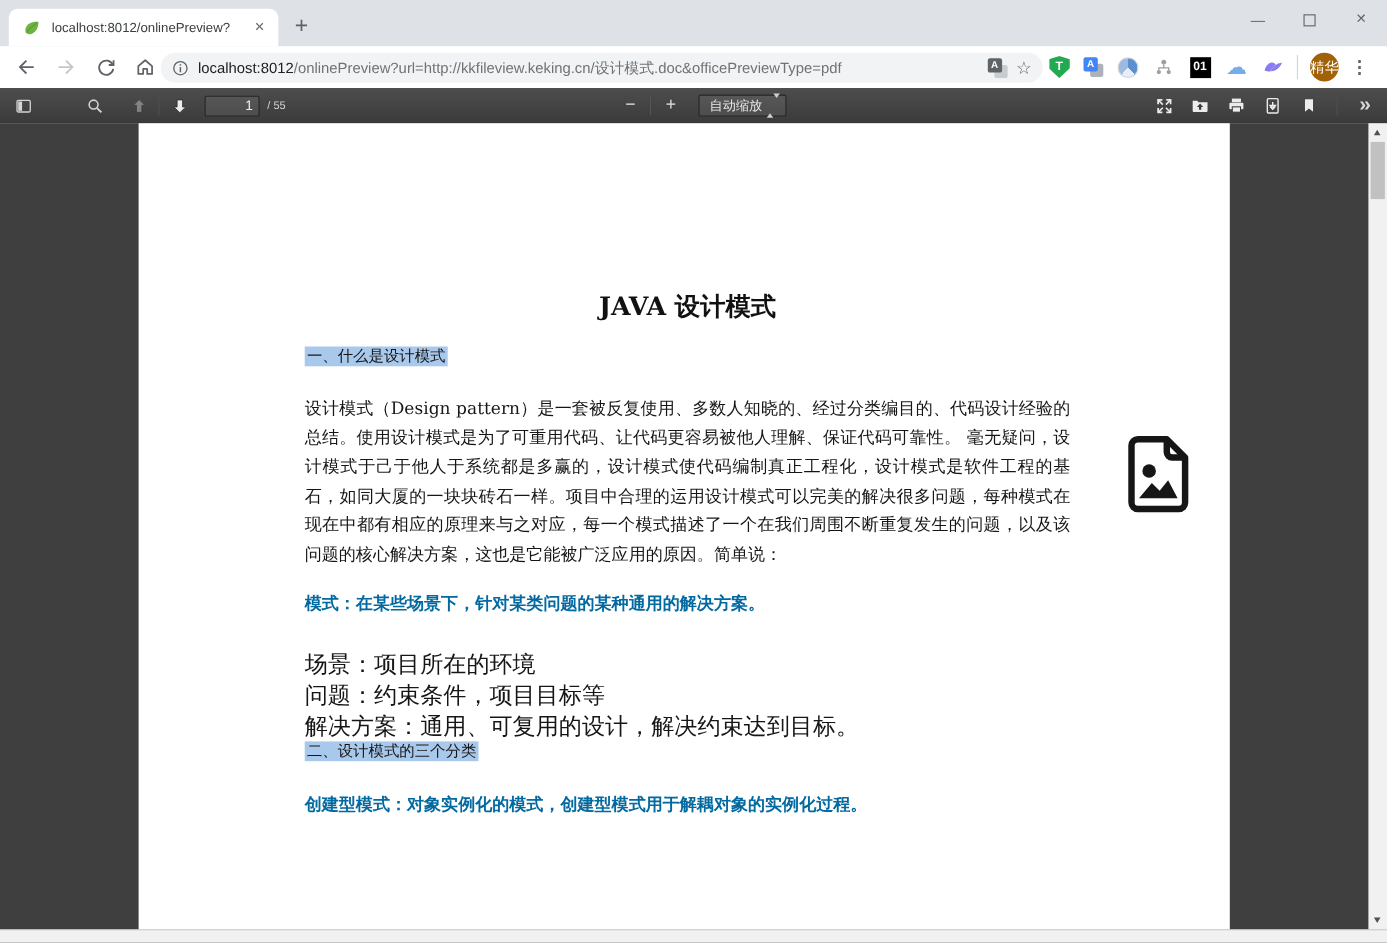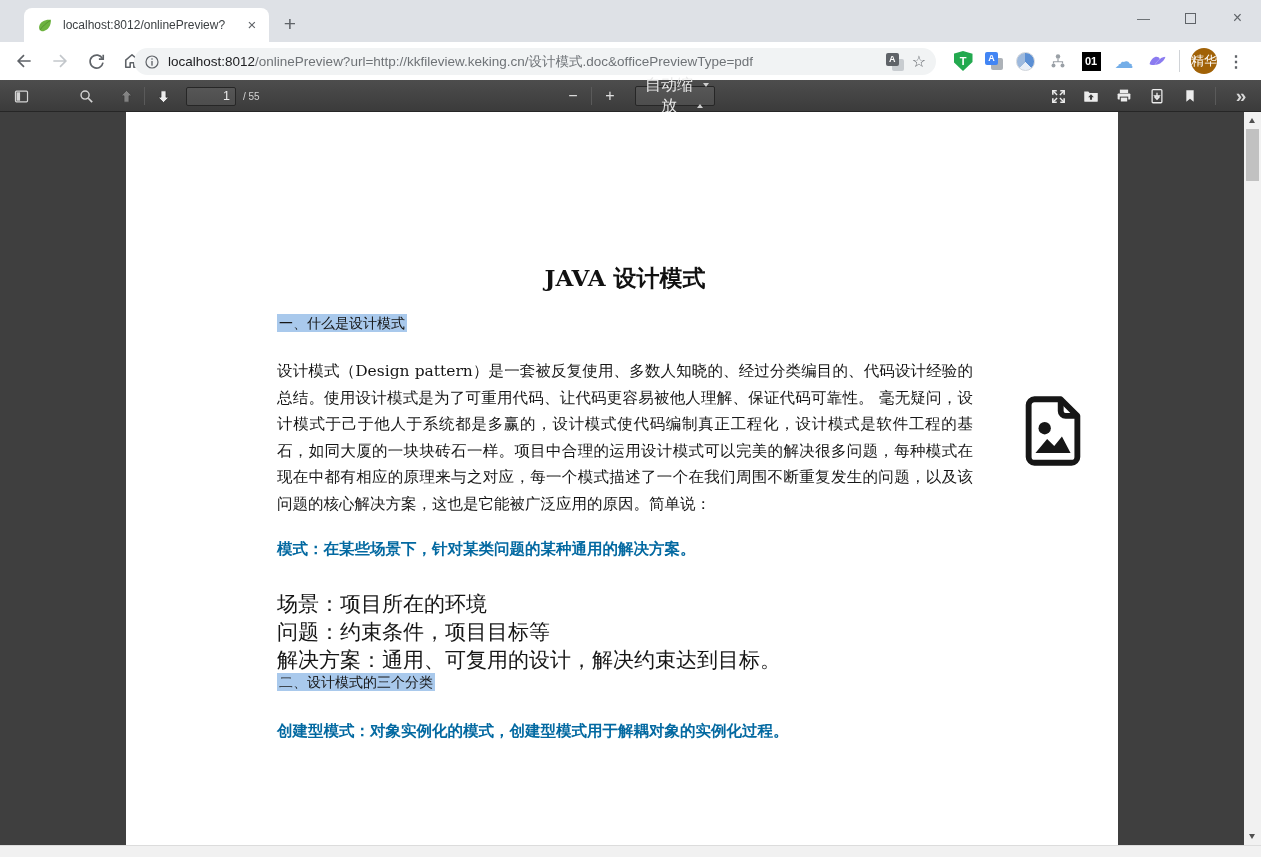--- a/index.html
+++ b/index.html
@@ -1,37 +1,37 @@
 <!DOCTYPE html>
 <html><head>
 <meta charset="utf-8">
 <style>
   * { margin:0; padding:0; box-sizing:border-box; }
   html,body { width:1261px; height:857px; overflow:hidden; }
   body { font-family:"Liberation Sans", sans-serif; }
   .window { position:relative; width:1261px; height:857px; background:#DEE1E6; overflow:hidden; }
 
   
-  .tabstrip { position:absolute; top:0; left:16px; right:0; height:50px; background:#DEE1E6; }
+  .tabstrip { position:absolute; top:0; left:0; right:0; height:50px; background:#DEE1E6; }
   .tab { position:absolute; left:8px; top:8px; width:245px; height:34px; background:#fff;
          border-radius:8px 8px 0 0; display:flex; align-items:center; padding:0 8px 0 12px; }
   .tab-title { flex:1; font-size:12px; color:#3C4043; white-space:nowrap; overflow:hidden; margin-left:10px; }
   .tab-close { color:#5F6368; font-size:15px; width:18px; height:18px; line-height:17px; text-align:center; border-radius:50%; }
   .newtab { position:absolute; left:260px; top:10px; width:28px; height:28px; color:#5F6368;
             font-size:21px; font-weight:300; text-align:center; line-height:27px; }
   .leaf { width:17px; height:17px; }
   .win-controls { position:absolute; right:0; top:0; display:flex; height:36px; }
   .winbtn { width:47px; height:36px; display:flex; align-items:center; justify-content:center; color:#5F6368; font-size:13px; }
   .maxbox { width:11px; height:11px; border:1.5px solid #5F6368; }
 
   
   .toolbar { position:absolute; top:42px; left:0; right:0; height:38px; background:#fff; }
   .navbtns { position:absolute; left:6px; top:42px; height:38px; display:flex; align-items:center; }
   .navbtn { width:36px; height:32px; display:flex; align-items:center; justify-content:center; }
-  .omnibox { position:absolute; left:134px; top:48px; width:802px; height:27px; background:#F1F3F4;
+  .omnibox { position:absolute; left:146px; top:48px; width:802px; height:27px; background:#F1F3F4;
              border-radius:14px; display:flex; align-items:center; padding:0 10px; }
   .url { font-size:13.5px; white-space:nowrap; overflow:hidden; flex:1; margin-left:8px; }
   .url .host { color:#202124; }
   .url .rest { color:#6F7377; }
   .ob-icon { margin-left:8px; display:flex; align-items:center; }
   .star { font-size:16px; color:#5F6368; }
   .extrow { position:absolute; left:952px; top:42px; height:38px; display:flex; align-items:center; gap:11px; }
   .extbtn { width:22px; height:22px; display:flex; align-items:center; justify-content:center; }
   .shield { width:19px; height:20px; background:#23A94F; color:#fff; font-weight:bold; font-size:11px;
             display:flex; align-items:center; justify-content:center;
@@ -60,21 +60,21 @@
   .pt-left { position:absolute; left:8px; top:3px; display:flex; align-items:center; }
   .pt-sep { width:1px; height:18px; background:#2B2B2B; border-right:1px solid #5A5A5A; margin:0 5px; }
   .pagebox { width:50px; height:19px; background:rgba(255,255,255,0.08); border:1px solid #262626;
              border-radius:2px; color:#ECECEC; font-size:12.5px; text-align:right; padding:0 5px;
              margin-left:10px; font-family:"Liberation Sans",sans-serif; }
   .pagecount { font-size:10px; color:#D4D4D4; margin-left:7px; }
   .pt-center { position:absolute; left:560px; top:3px; display:flex; align-items:center; }
   .zoomglyph { font-size:16px; color:#E0E0E0; }
   .zoomsel { margin-left:12px; width:80px; height:20px; background:rgba(255,255,255,0.08);
              border:1px solid #262626; border-radius:2px; display:flex; align-items:center;
-             font-size:16px; color:#E8E8E8; padding:0 5px; }
+             font-size:12px; color:#E8E8E8; padding:0 5px; }
   .zoomsel .lbl { flex:1; text-align:center; }
   .tri { width:0; height:0; border-left:3.5px solid transparent; border-right:3.5px solid transparent; }
   .tri-up { border-bottom:4px solid #cfcfcf; margin-bottom:2px; }
   .tri-dn { border-top:4px solid #cfcfcf; }
   .pt-right { position:absolute; right:7px; top:3px; display:flex; align-items:center; gap:7px; }
   .chev { font-size:19px; font-weight:bold; color:#D8D8D8; line-height:24px; }
   .disabled { opacity:0.45; }
 
   
   .viewer { position:absolute; top:112px; left:0; right:0; bottom:0; background:#3F3F3F; }

